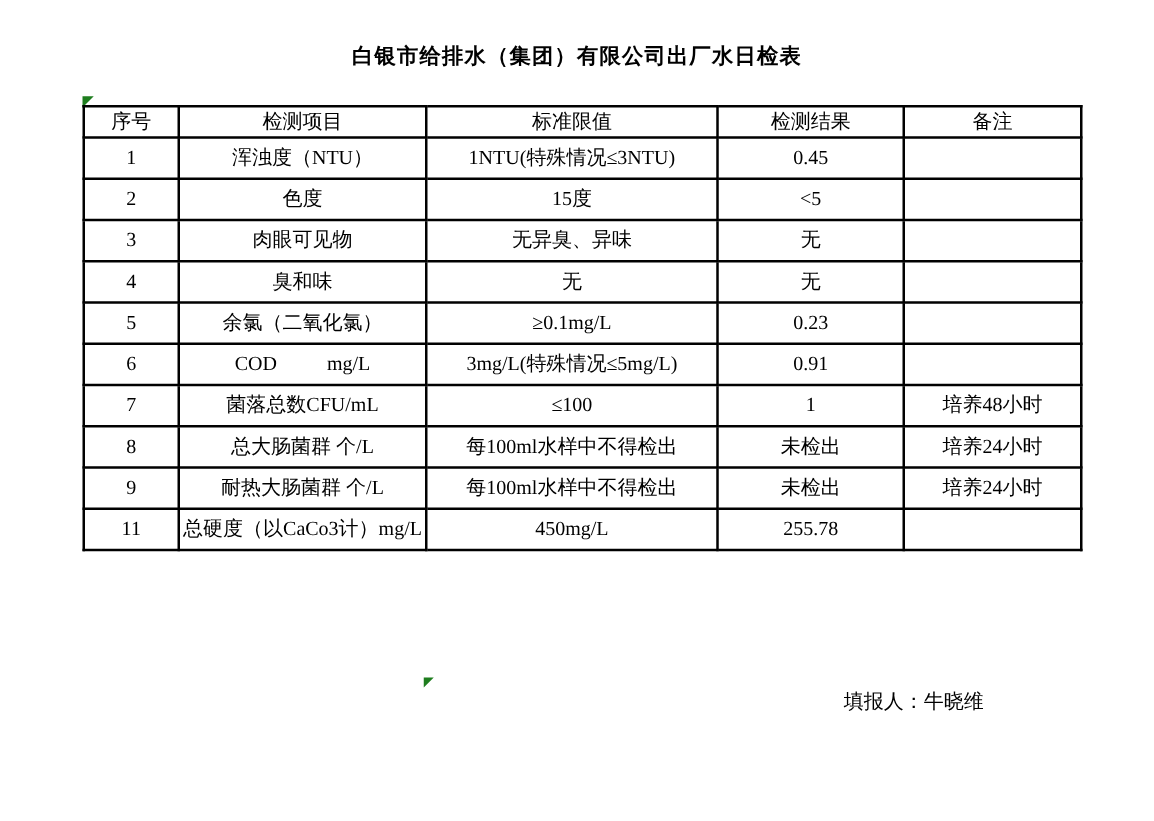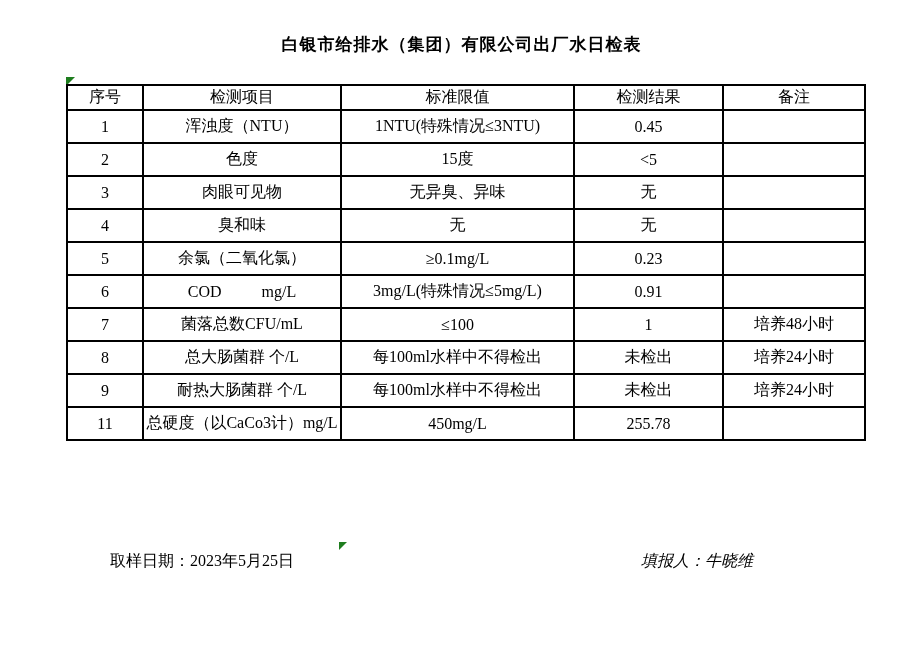--- a/index.html
+++ b/index.html
@@ -62,21 +62,21 @@
     position: absolute;
     top: 551px;
     left: 0;
     width: 923px;
     height: 20px;
     font-size: 16px;
   }
   .footer-item { position: absolute; white-space: nowrap; }
   .footer-sampling { left: 110px; }
   .footer-test     { left: 418px; }
-  .footer-reporter { left: 641px; font-style: italic; }
+  .footer-reporter { left: 675px; }
 
   .green-tri {
     position: absolute;
     width: 0;
     height: 0;
     border-style: solid;
   }
   .green-tri-top {
     left: 66px;
     top: 77px;
@@ -184,15 +184,14 @@
         <td>450mg/L</td>
         <td>255.78</td>
         <td></td>
       </tr>
     </tbody>
 </table>
 
 <div class="green-tri green-tri-bottom"></div>
 
 <div class="footer-line">
-  <span class="footer-item footer-sampling">取样日期：2023年5月25日</span>
   <span class="footer-item footer-reporter">填报人：牛晓维</span>
 </div>
 
 </body></html>

